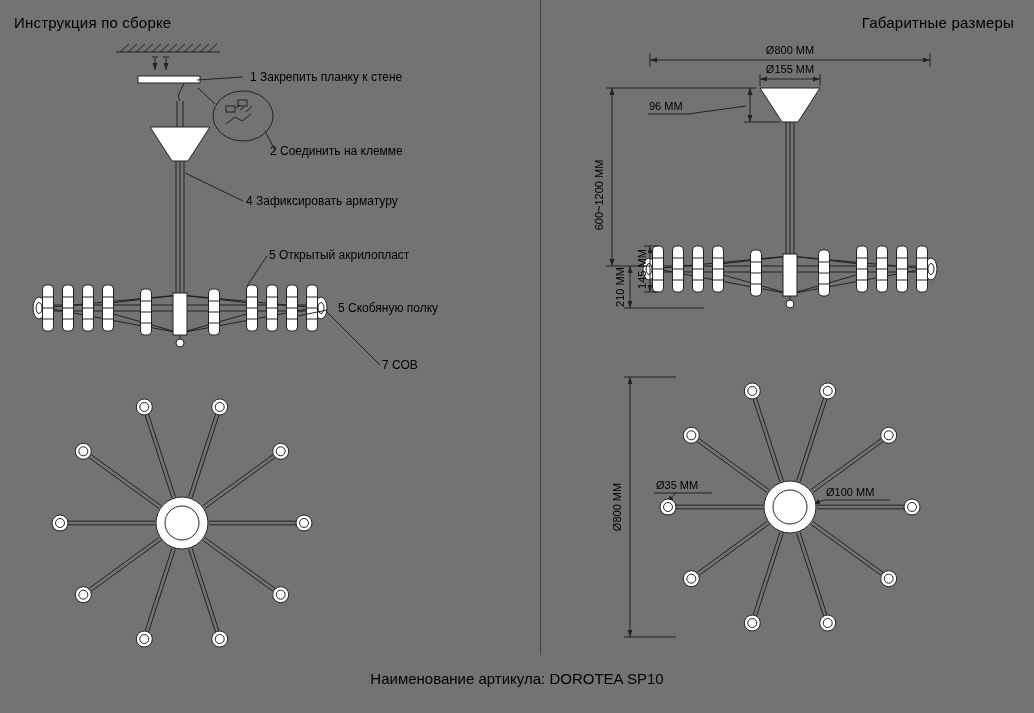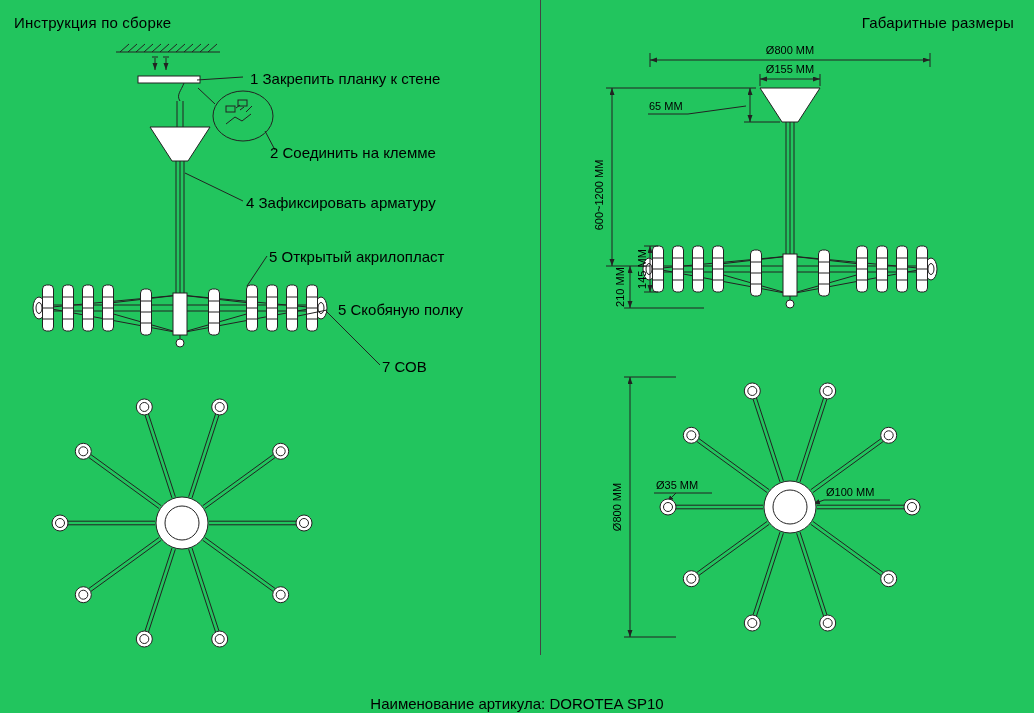--- a/index.html
+++ b/index.html
@@ -1,25 +1,25 @@
 <!DOCTYPE html>
 <html><head>
 <meta charset="utf-8">
 <style>
   * { margin:0; padding:0; box-sizing:border-box; }
   html,body { background:#fff; }
   body { font-family:"Liberation Sans", sans-serif; color:#000; }
-  .page { position:relative; width:1034px; height:713px; background:#22c55e; overflow:hidden; }
+  .page { position:relative; width:1034px; height:713px; background:#737373; overflow:hidden; }
   .abs { position:absolute; white-space:nowrap; }
   .title { font-size:15px; letter-spacing:0.2px; }
-  .step { font-size:15px; }
+  .step { font-size:12px; }
   .dim { font-size:11px; }
   .hcenter { transform:translateX(-50%); }
   .vlabel { transform:translate(-50%,-50%) rotate(-90deg); }
-  .footer { font-size:15px;margin-top:25px; }
+  .footer { font-size:15px; }
   .divider { position:absolute; left:540px; top:0; width:1px; height:655px; background:#444; }
   svg { position:absolute; left:0; top:0; }
 </style>
 </head>
 <body>
 
 <div class="page">
 
   <svg width="1034" height="713" viewBox="0 0 1034 713">
     <defs>
@@ -230,21 +230,21 @@
 
   <div class="abs step" style="left:250px;top:70px">1 Закрепить планку к стене</div>
   <div class="abs step" style="left:270px;top:144px">2 Соединить на клемме</div>
   <div class="abs step" style="left:246px;top:194px">4 Зафиксировать арматуру</div>
   <div class="abs step" style="left:269px;top:248px">5 Открытый акрилопласт</div>
   <div class="abs step" style="left:338px;top:301px">5 Скобяную полку</div>
   <div class="abs step" style="left:382px;top:358px">7 СОВ</div>
 
   <div class="abs dim hcenter" style="left:790px;top:44px">Ø800 ММ</div>
   <div class="abs dim hcenter" style="left:790px;top:63px">Ø155 ММ</div>
-  <div class="abs dim" style="left:649px;top:100px">65 ММ</div>
+  <div class="abs dim" style="left:649px;top:100px">96 ММ</div>
   <div class="abs dim vlabel" style="left:599px;top:195px">600~1200 ММ</div>
   <div class="abs dim vlabel" style="left:620px;top:287px">210 ММ</div>
   <div class="abs dim vlabel" style="left:642px;top:269px">145 ММ</div>
   <div class="abs dim vlabel" style="left:617px;top:507px">Ø800 ММ</div>
   <div class="abs dim" style="left:656px;top:479px">Ø35 ММ</div>
   <div class="abs dim" style="left:826px;top:486px">Ø100 ММ</div>
 
   <div class="abs footer hcenter" style="left:517px;top:670px">Наименование артикула: DOROTEA SP10</div>
 </div>
 

